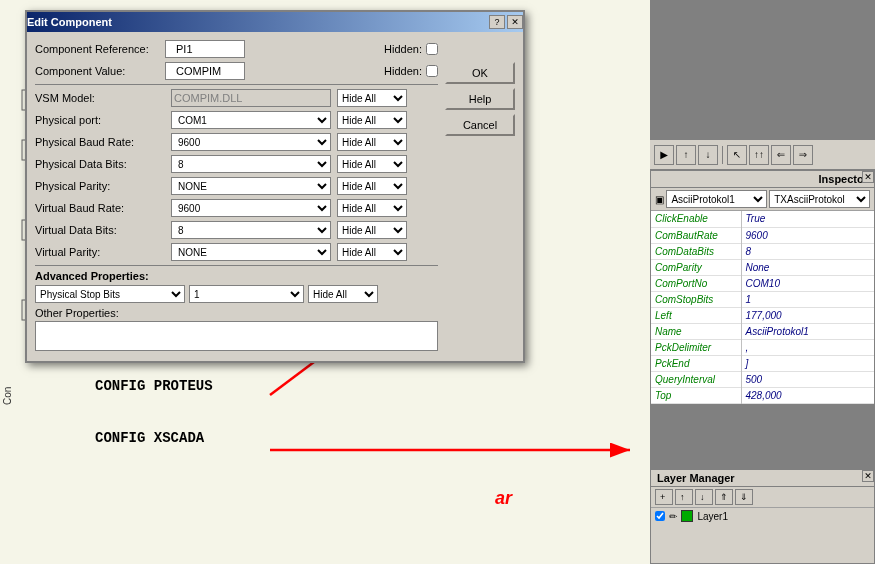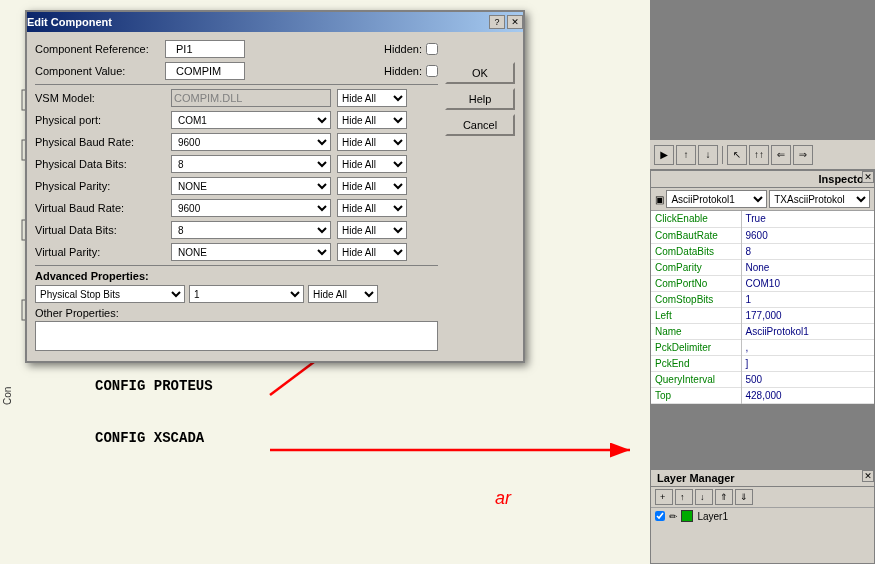--- a/index.html
+++ b/index.html
@@ -68,20 +68,21 @@
       font-size: 10px;
     }
 
     .inspector-table tr {
       border-bottom: 1px solid #e0e0e0;
     }
 
     .inspector-table td {
       padding: 1px 4px;
       height: 16px;
+      font-style: italic;
     }
 
     .inspector-table td:first-child {
       color: #008000;
       font-weight: normal;
       width: 90px;
       border-right: 1px solid #c0c0c0;
     }
 
     .inspector-table td:last-child {
@@ -403,21 +404,21 @@
       justify-content: center;
     }
 
     
     .ar-text {
       position: absolute;
       bottom: 55px;
       left: 495px;
       font-family: 'Arial', sans-serif;
       font-size: 18px;
-      font-weight: normal;
+      font-weight: bold;
       color: red;
       font-style: italic;
     }
   </style>
 </head>
 <body>
 
 <div class="schematic-bg"></div>
 
 <div class="con-text">Con</div>

